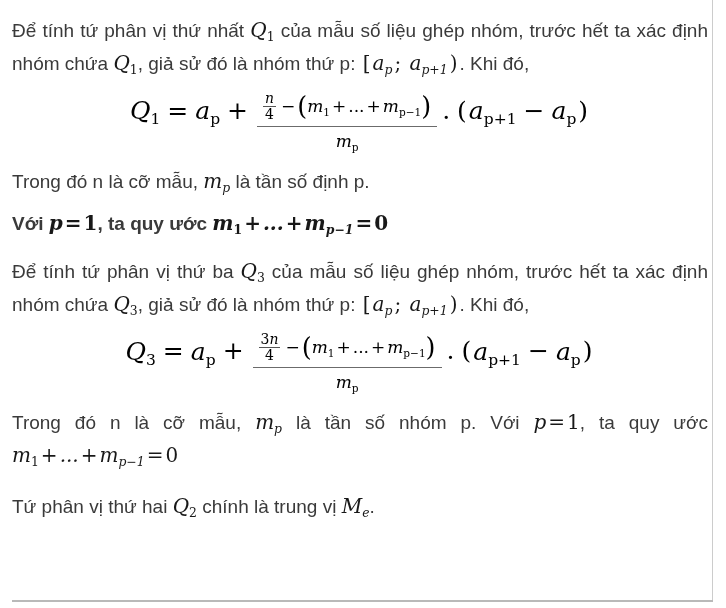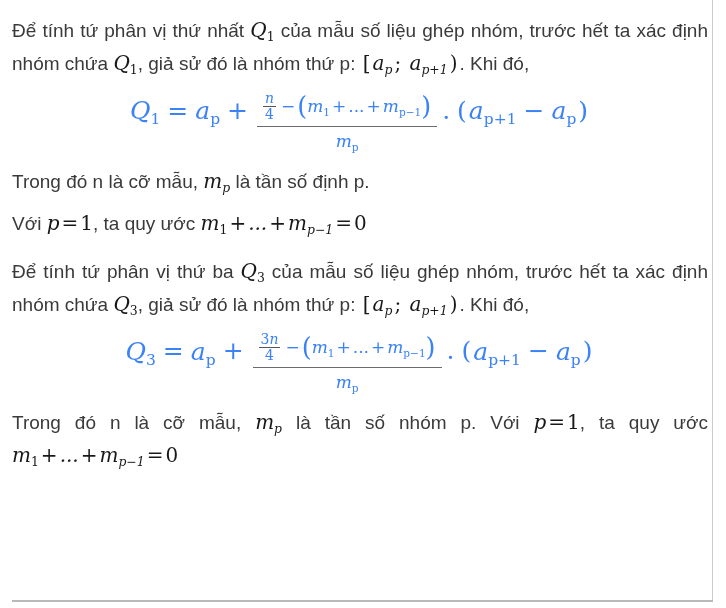--- a/index.html
+++ b/index.html
@@ -10,33 +10,33 @@
     overflow:hidden;
     box-sizing:border-box;
     padding:14px 18px 0 12px;
     font-family:"Liberation Sans", sans-serif;
     font-size:19px;
     line-height:33px;
     color:#3a3a3a;
   }
   .para { margin:0 0 11px 0; text-align:justify; }
   .para.tight { margin-bottom:9px; }
-  .para.gap-b { margin-bottom:15px; }
+  .para.gap-b { margin-bottom:15px;font-weight:bold; }
   .para.gap-t { margin-top:18px; }
 
   
   .m { font-family:"DejaVu Serif", serif; font-style:italic; white-space:nowrap; color:#181818; font-size:20px; }
   .m .mn, .m sub.mn { font-style:normal; }
   sub { font-size:0.62em; line-height:0; vertical-align:-0.35em; letter-spacing:0; }
   .m .mo { font-style:normal; padding:0 2px; }
 
   
   .formula {
     font-family:"DejaVu Serif", serif;
-    font-size:25px; color:#3b82f6;
+    font-size:25px; color:#000000;
     text-align:center; line-height:1;
     margin:6px 0 14px 0;
     white-space:nowrap;
   }
   .formula .mi { font-style:italic; }
   .formula .mo { padding:0 7px; }
   .formula .mo.tightop { padding:0 2px; }
   .frac { display:inline-block; vertical-align:-1.15em; text-align:center; margin:0 2px; }
   .frac .num { display:block; font-size:0.68em; padding:0 6px 5px 6px; border-bottom:1.4px solid #6b6b6b; line-height:1.1; }
   .frac .den { display:block; font-size:0.68em; padding-top:5px; line-height:1.1; }
@@ -61,16 +61,17 @@
   <p class="para tight"><span>Trong đó n là cỡ mẫu, </span><span class="m"><span class="mi">m</span><sub>p</sub></span><span> là tần số định p.</span></p>
 
   <p class="para gap-b"><span>Với </span><span class="m"><span class="mi">p</span><span class="mo">=</span><span class="mn">1</span></span><span>, ta quy ước </span><span class="m"><span class="mi">m</span><sub class="mn">1</sub><span class="mo">+</span><span>...</span><span class="mo">+</span><span class="mi">m</span><sub>p−1</sub><span class="mo">=</span><span class="mn">0</span></span></p>
 
   <p class="para"><span>Để tính tứ phân vị thứ ba </span><span class="m"><span class="mi">Q</span><sub class="mn">3</sub></span><span> của mẫu số liệu ghép nhóm, trước hết ta xác định nhóm chứa </span><span class="m"><span class="mi">Q</span><sub class="mn">3</sub></span><span>, giả sử đó là nhóm thứ p: </span><span class="m"><span class="mo">[</span><span class="mi">a</span><sub>p</sub><span class="mo">; </span><span class="mi">a</span><sub>p+1</sub><span class="mo">)</span></span><span>. Khi đó,</span></p>
 
   <div class="formula"><span class="mi">Q</span><sub class="mn">3</sub><span class="mo">=</span><span class="mi">a</span><sub>p</sub><span class="mo">+</span><span class="frac"><span class="num"><span class="sfrac"><span class="top"><span class="mn">3</span><span class="mi">n</span></span><span class="bot">4</span></span><span class="mo tightop">−</span><span class="bp">(</span><span class="mi">m</span><sub class="mn">1</sub><span class="mo tightop">+</span><span>...</span><span class="mo tightop">+</span><span class="mi">m</span><sub>p−1</sub><span class="bp">)</span></span><span class="den"><span class="mi">m</span><sub>p</sub></span></span><span class="cdot">.</span><span class="mo tightop">(</span><span class="mi">a</span><sub>p+1</sub><span class="mo">−</span><span class="mi">a</span><sub>p</sub><span class="mo tightop">)</span></div>
 
   <p class="para tight"><span>Trong đó n là cỡ mẫu, </span><span class="m"><span class="mi">m</span><sub>p</sub></span><span> là tần số nhóm p. Với </span><span class="m"><span class="mi">p</span><span class="mo">=</span><span class="mn">1</span></span><span>, ta quy ước </span><span class="m"><span class="mi">m</span><sub class="mn">1</sub><span class="mo">+</span><span>...</span><span class="mo">+</span><span class="mi">m</span><sub>p−1</sub><span class="mo">=</span><span class="mn">0</span></span></p>
 
+  <p class="para gap-t"><span>Tứ phân vị thứ hai </span><span class="m"><span class="mi">Q</span><sub class="mn">2</sub></span><span> chính là trung vị </span><span class="m"><span class="mi">M</span><sub>e</sub></span><span>.</span></p>
 
   <div class="h-divider"></div>
   <div class="v-divider"></div>
 </div>
 
 </body></html>

